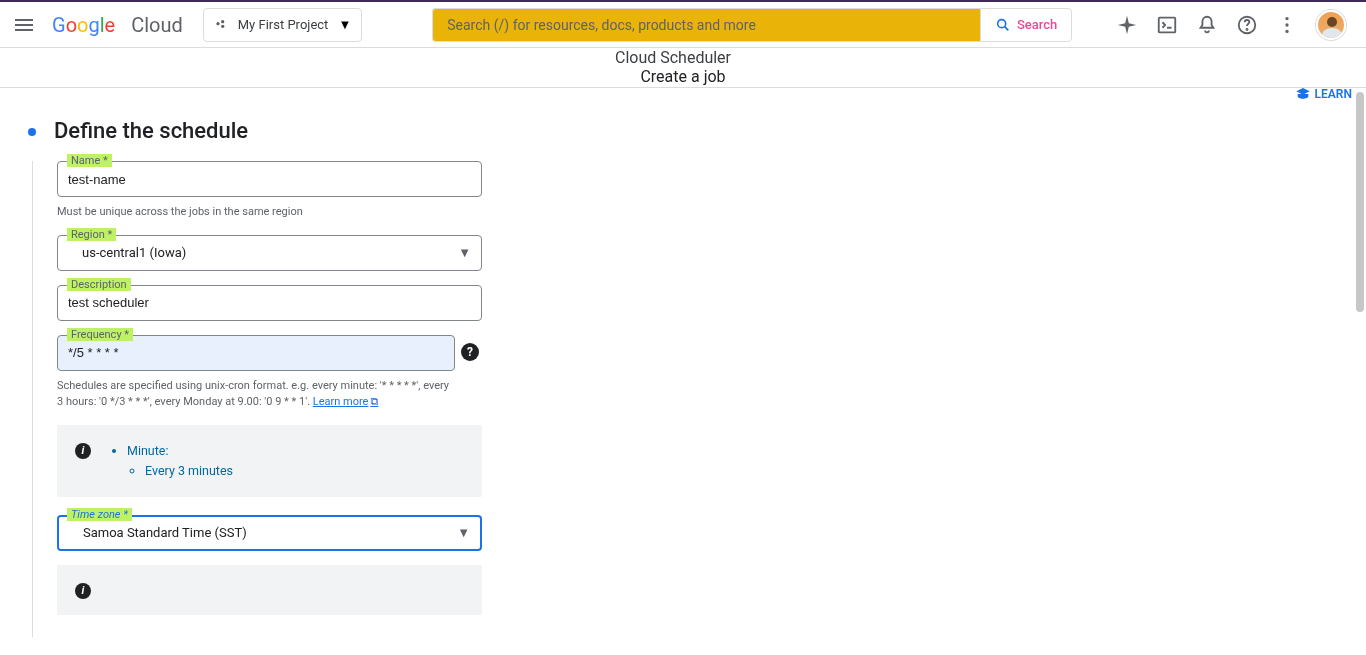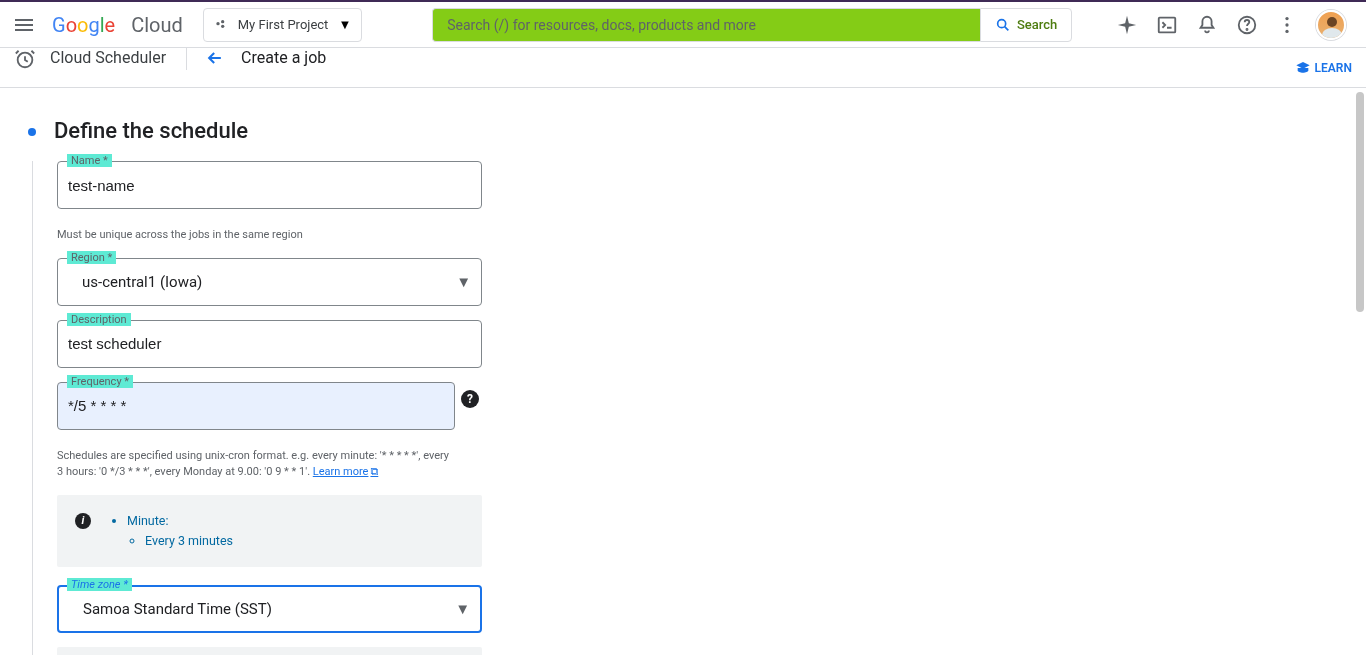--- a/index.html
+++ b/index.html
@@ -52,52 +52,54 @@
     margin: 0 32px 0 70px;
     max-width: 640px;
   }
   .search-box {
     flex:1;
     display:flex;
     align-items:center;
     border:1px solid #dadce0;
     border-right:none;
     border-radius: 4px 0 0 4px;
-    background:#84cc16;
+    background:#eab308;
     height:34px;
     padding: 0 14px;
     color:#5f6368;
     font-size:14px;
   }
   .search-btn {
     display:flex;
     align-items:center;
     border:1px solid #dadce0;
     border-radius: 0 4px 4px 0;
     height:34px;
     padding: 0 14px;
     background:#fff;
-    color:#4d7c0f;
+    color:#ec4899;
     font-weight:500;
     cursor:pointer;
   }
   .search-btn svg { margin-right:6px; }
 
   .header-right { display:flex; align-items:center; margin-left:auto; gap:18px; padding-right:8px; }
   .header-right .icon { width:22px; height:22px; cursor:pointer; color:#5f6368; }
   .avatar { width:30px; height:30px; border-radius:50%; background:linear-gradient(#f0a050,#e8b070); border:2px solid #fff; box-shadow:0 0 0 1px #dadce0; position:relative; overflow:hidden; }
   .avatar::before { content:''; position:absolute; top:5px; left:9px; width:10px; height:10px; border-radius:50%; background:#6b4423; }
   .avatar::after { content:''; position:absolute; bottom:-4px; left:4px; width:20px; height:14px; border-radius:50% 50% 0 0; background:#e0e8ec; }
 
   
   .sub-header {
     height:40px;
     display:flex;
+    align-items:center;
     padding: 0 14px;
     border-bottom:1px solid #dadce0;
+    flex-direction:column;
   }
   .sub-header .clock-icon { width:22px; height:22px; margin-right:14px; color:#5f6368; }
   .sub-header .product { font-size:16px; color:#3c4043; margin-right:20px; }
   .sub-header .divider { width:1px; height:22px; background:#dadce0; margin-right:18px; }
   .sub-header .back-icon { width:20px; height:20px; color:#1a73e8; margin-right:16px; cursor:pointer; }
   .sub-header .page-title { font-size:16px; color:#202124; }
   .sub-header .learn { margin-left:auto; display:flex; align-items:center; color:#1a73e8; font-size:12px; font-weight:600; cursor:pointer; }
   .sub-header .learn svg { margin-right:4px; }
 
   
@@ -122,41 +124,41 @@
 
   .field {
     position:relative;
     margin-bottom:14px;
     width:425px;
   }
   .field-label {
     position:absolute;
     top:-7px;
     left:10px;
-    background:#5eead4;
+    background:#bef264;
     padding:0 4px;
     font-size:11px;
     color:#5f6368;
   }
   .field-label.active { color:#1a73e8;font-style:italic; }
   .field-input {
     width:100%;
-    height:48px;
+    height:36px;
     border:1px solid #80868b;
     border-radius:4px;
     padding: 0 10px;
-    font-size:15px;
+    font-size:13px;
     color:#202124;
     background:#fff;
   }
   .field-input.highlight { background:#e8f0fe; }
   .field-input.active-border { border-color:#1a73e8; border-width:2px; }
   .field-select { display:flex; align-items:center; justify-content:space-between; cursor:pointer;padding-left:24px; }
   .field-caret { color:#5f6368; }
-  .field-helper { font-size:11px; color:#5f6368; margin-top:18px; line-height:1.5; }
+  .field-helper { font-size:11px; color:#5f6368; margin-top:7px; line-height:1.5; }
   .field-helper .link { color:#1a73e8; text-decoration:underline; cursor:pointer; }
   .field-icon-right {
     position:absolute;
     right:-28px;
     top:8px;
     width:18px; height:18px;
     background:#202124;
     color:#fff;
     border-radius:50%;
     display:flex;

